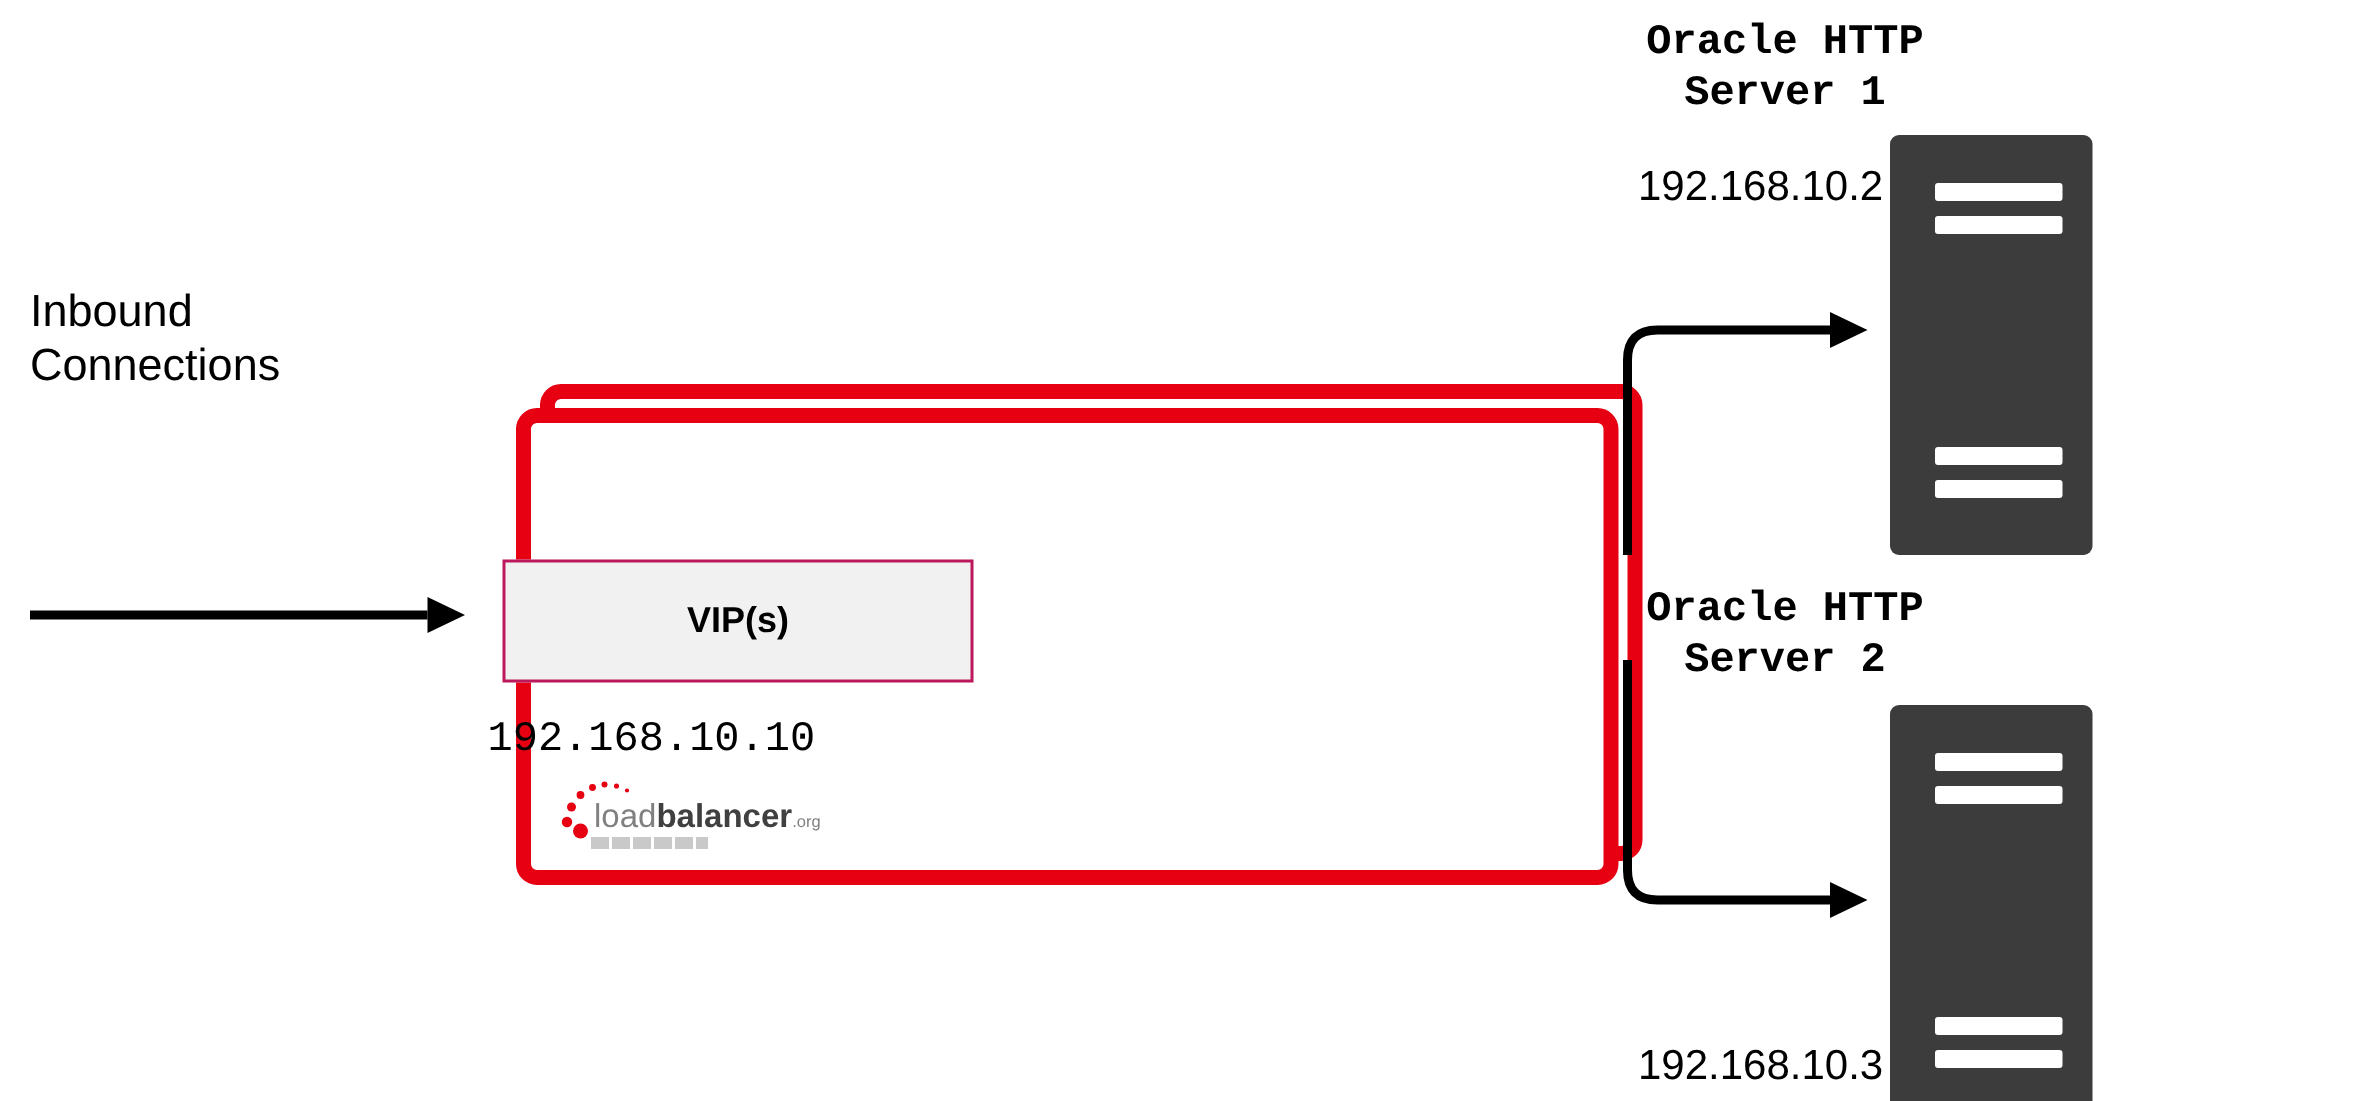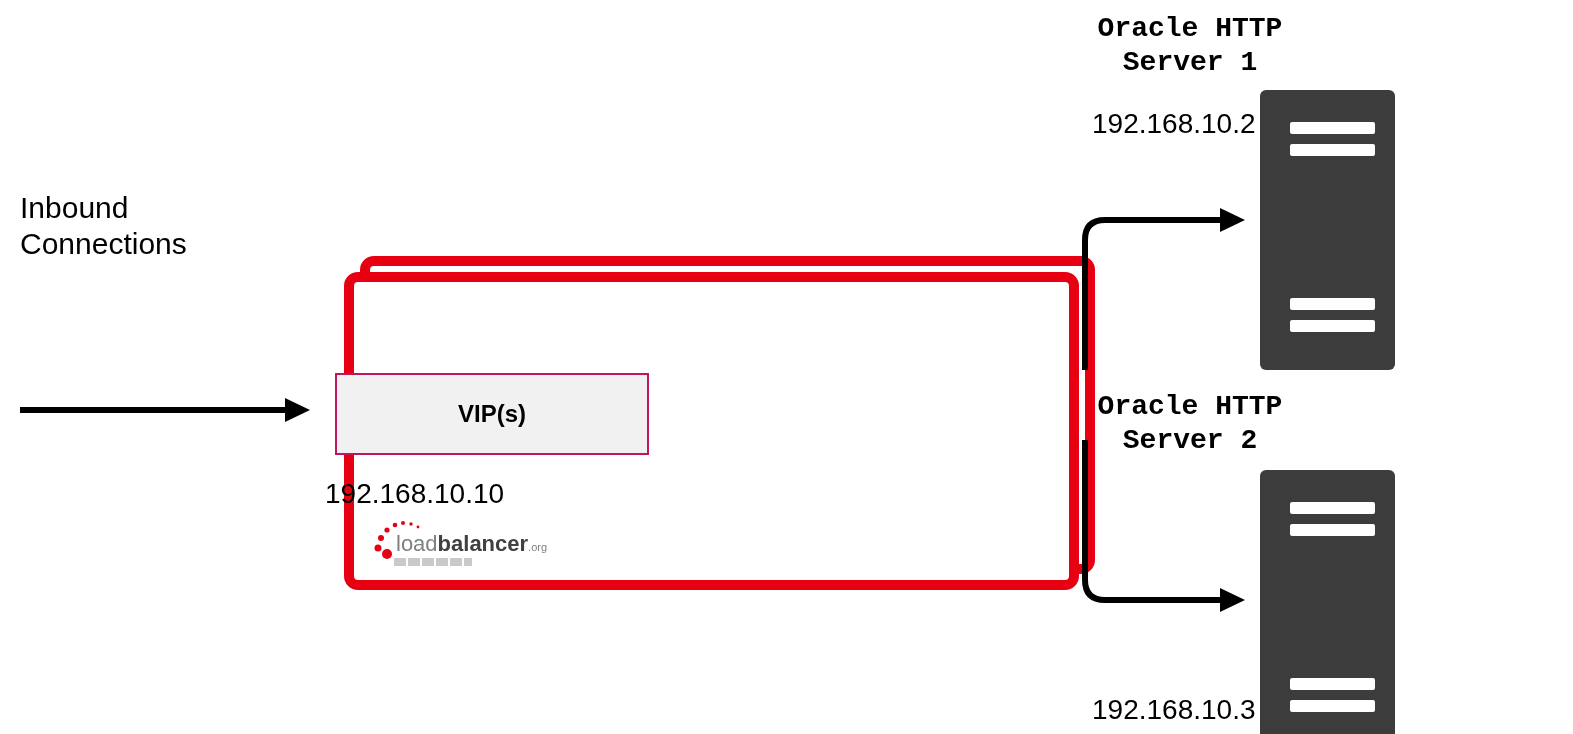--- a/index.html
+++ b/index.html
@@ -105,21 +105,21 @@
   <polygon points="265,3 290,15 265,27" fill="#000"></polygon>
 </svg>
 
 <div class="lb-back"></div>
 <div class="lb-front"></div>
 
 <div class="vip-box">
   <span>VIP(s)</span>
 </div>
 
-<div class="label ip" style="left:325px; top:478px;">192.168.10.10</div>
+<div class="label ip" style="left:325px; top:478px;font-family:Liberation Mono, monospace;">192.168.10.10</div>
 
 <div class="logo">
   <svg width="210" height="60" viewBox="0 0 210 60">
 
     <g fill="#e60012">
       <circle cx="8" cy="30" r="3.5"></circle>
       <circle cx="11" cy="20" r="3"></circle>
       <circle cx="17" cy="12" r="2.6"></circle>
       <circle cx="25" cy="7" r="2.3"></circle>
       <circle cx="33" cy="5" r="2"></circle>

